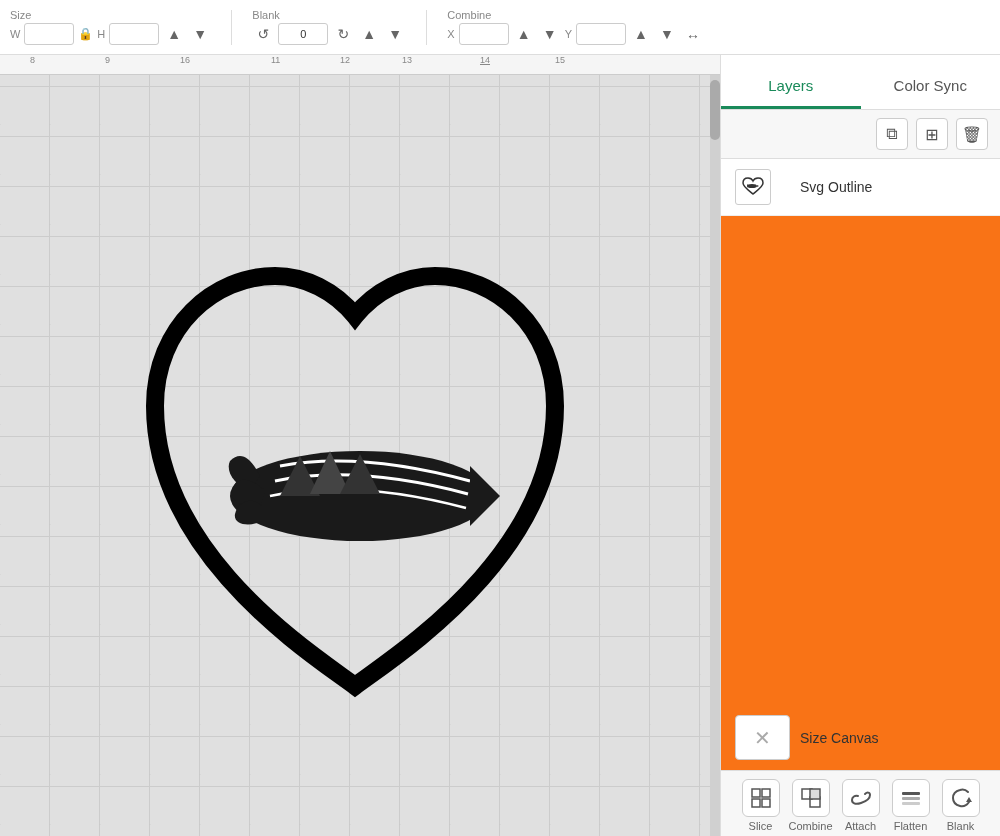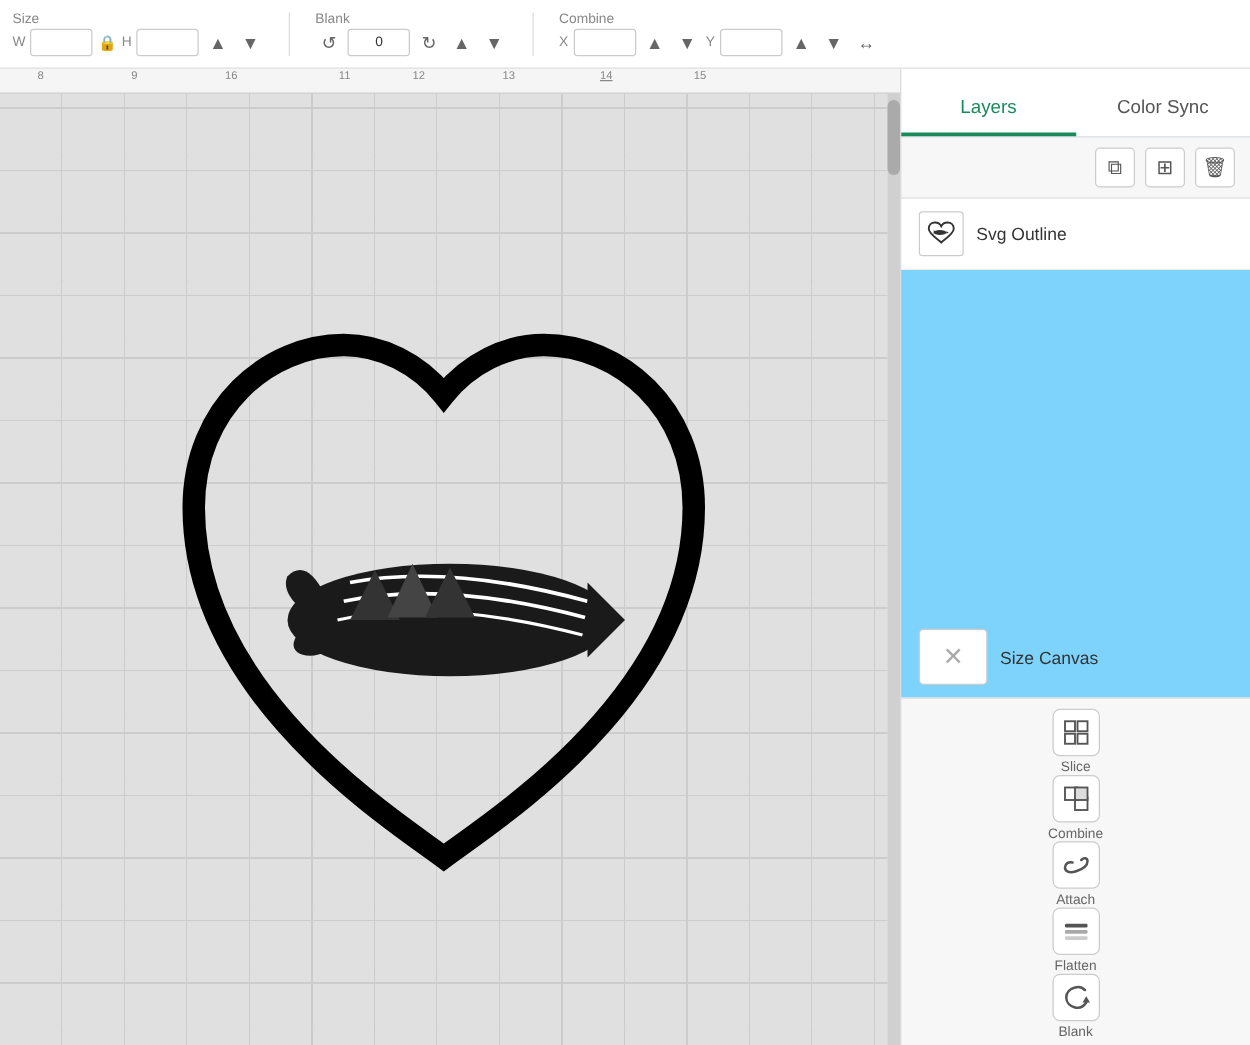--- a/index.html
+++ b/index.html
@@ -153,21 +153,21 @@
       height: 60px;
       background: #aaa;
       border-radius: 5px;
       position: absolute;
       top: 5px;
     }
 
     
     .right-panel {
       width: 280px;
-      background: #7dd3fc;
+      background: #f97316;
       border-left: 1px solid #ddd;
       display: flex;
       flex-direction: column;
       flex-shrink: 0;
     }
 
     
     .panel-tabs {
       display: flex;
       background: #ffffff;
@@ -231,20 +231,21 @@
       border-radius: 3px;
       background: white;
       display: flex;
       align-items: center;
       justify-content: center;
       flex-shrink: 0;
     }
     .layer-name {
       font-size: 14px;
       color: #333;
+      margin-left: 19px;
     }
 
     
     .blank-canvas-area {
       margin: 10px 14px;
       display: flex;
       align-items: center;
       gap: 10px;
     }
     .blank-canvas-thumb {
@@ -271,21 +272,20 @@
     .panel-bottom {
       margin-top: auto;
       border-top: 1px solid #ddd;
       background: #f7f7f7;
     }
     .panel-bottom-icons {
       display: flex;
       justify-content: center;
       align-items: center;
       padding: 8px 4px 4px;
-      flex-direction: column;
     }
     .bottom-icon-item {
       display: flex;
       flex-direction: column;
       align-items: center;
       gap: 3px;
       cursor: pointer;
       min-width: 50px;
     }
     .bottom-icon-btn {
@@ -369,21 +369,21 @@
 <div class="main-area">
 
   <div class="canvas-area">
 
     <div class="ruler-h">
       <div class="ruler-numbers">
         <span class="ruler-num" style="left: 30px;">8</span>
         <span class="ruler-num" style="left: 105px;">9</span>
         <span class="ruler-num" style="left: 180px;">16</span>
         <span class="ruler-num" style="left: 271px;">11</span>
-        <span class="ruler-num" style="left: 330px;">12</span>
+        <span class="ruler-num" style="left: 340px;">12</span>
         <span class="ruler-num" style="left: 402px;">13</span>
         <span class="ruler-num" style="left: 480px; text-decoration: underline;">14</span>
         <span class="ruler-num" style="left: 555px;">15</span>
       </div>
     </div>
 
     <div class="canvas-content">
       <svg class="design-svg" width="520" height="560" viewBox="0 0 520 560">
 
         <path d="M260,510 

